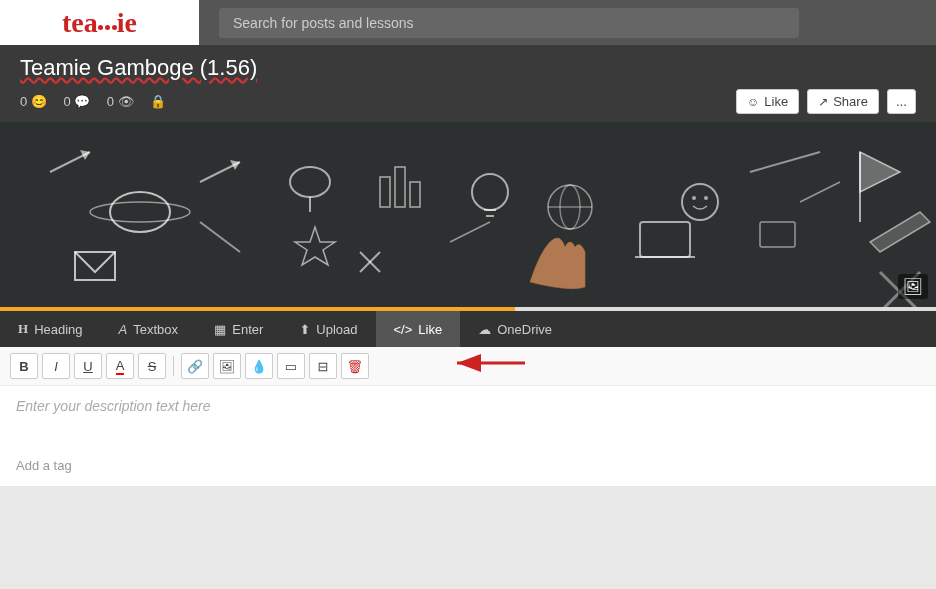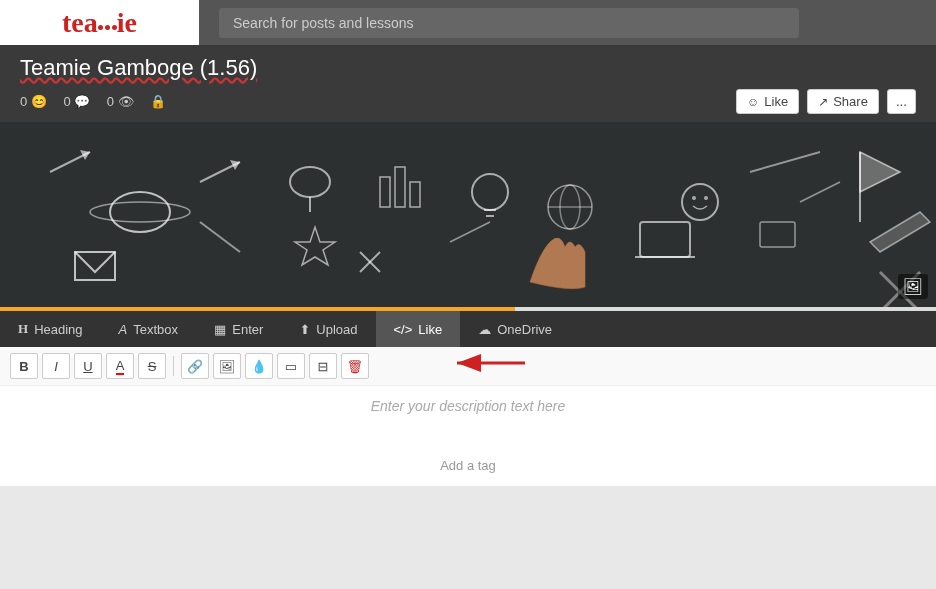--- a/index.html
+++ b/index.html
@@ -180,21 +180,20 @@
       font-size: 13px;
       border-radius: 2px;
       color: #444;
     }
     .format-separator { width: 1px; height: 20px; background: #ccc; margin: 0 3px; }
 
     
     .content-area {
       padding: 12px 16px;
       min-height: 100px;
-      text-align: center;
     }
   </style>
 </head>
 <body>
 
 <div class="top-nav">
   <div class="logo-area">
     <span class="logo-text">
       tea<span style="display:inline-flex;gap:2px;position:relative;top:-2px;">
         <span style="width:5px;height:5px;background:#cc2222;border-radius:50%;display:inline-block;"></span>

